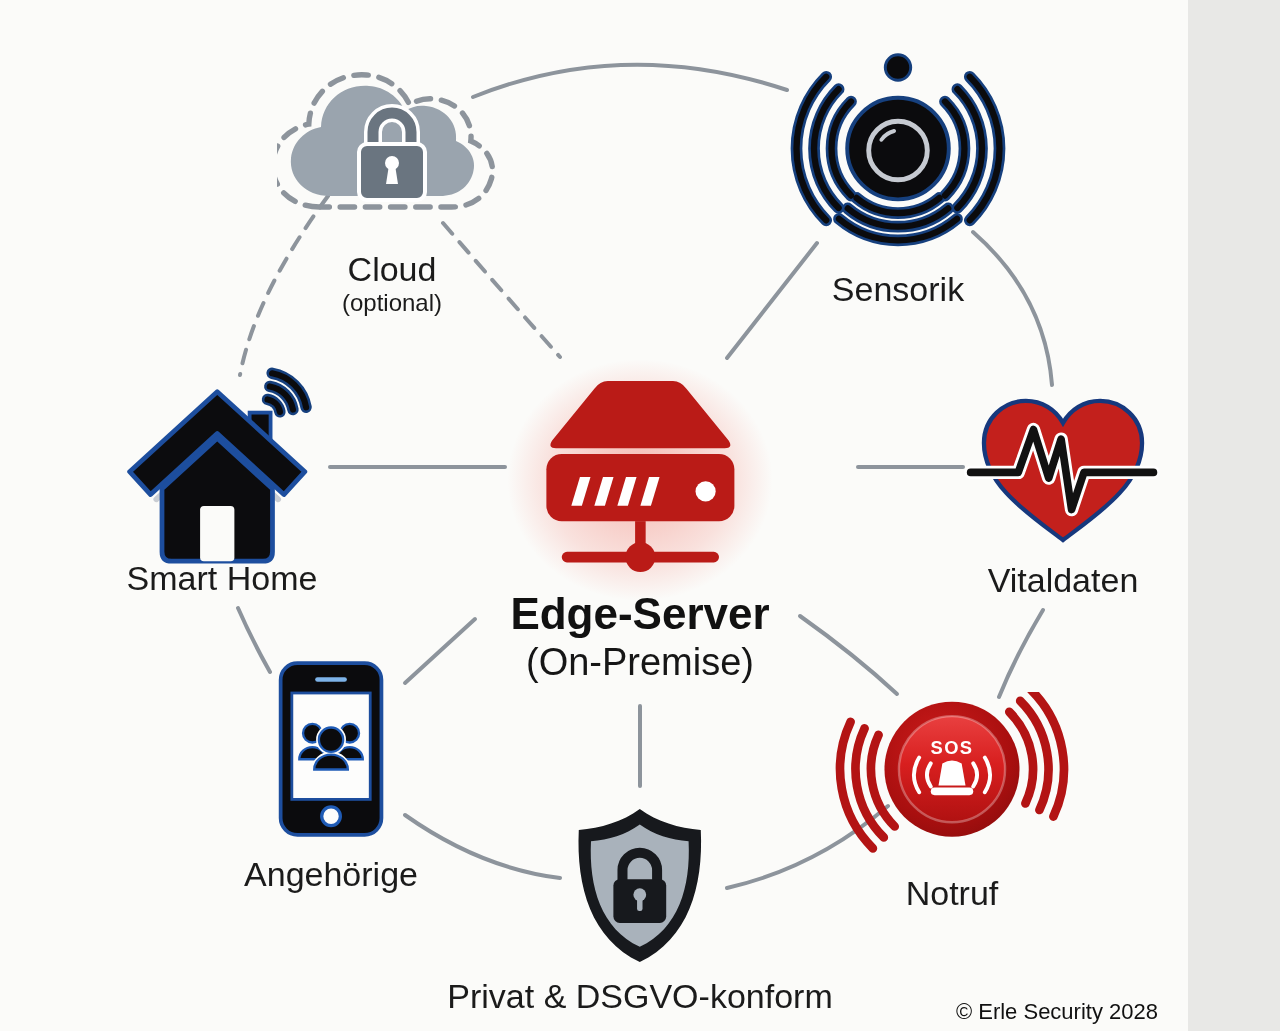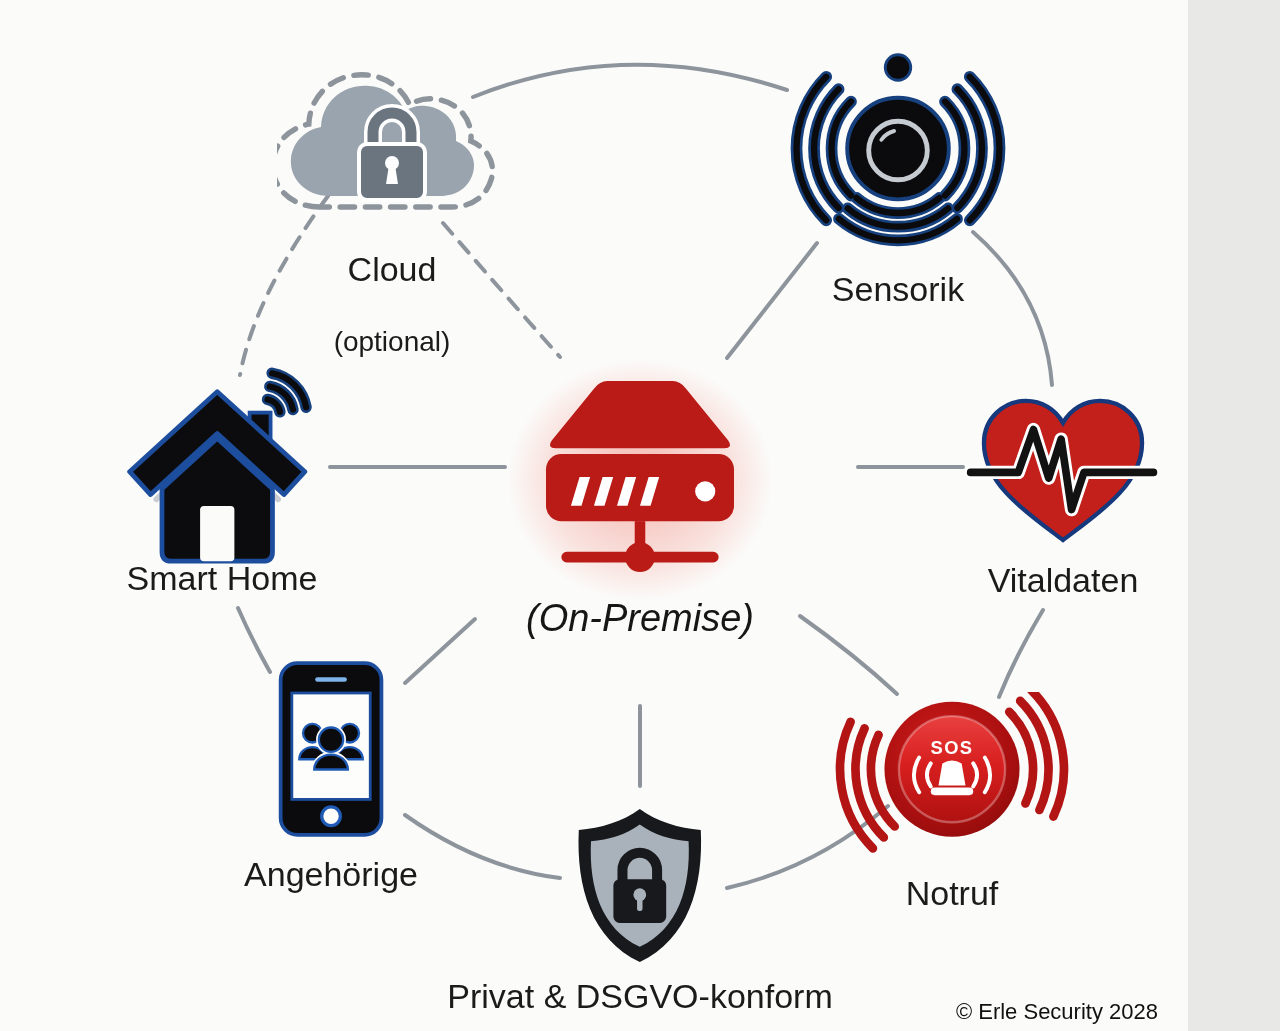--- a/index.html
+++ b/index.html
@@ -10,23 +10,23 @@
     color:#1c1c1c;
   }
   #edges-layer{position:absolute;left:0;top:0;width:1280px;height:1031px;}
   .edge{fill:none;stroke:#8d949c;stroke-width:4;stroke-linecap:round;}
   .edge.dashed{stroke-dasharray:14 11;}
   .node{
     position:absolute;display:flex;flex-direction:column;align-items:center;
     transform:translateX(-50%);text-align:center;white-space:nowrap;
   }
   .node-label{font-size:34px;line-height:1.15;color:#1b1b1b;}
-  .node-sublabel{font-size:28px;line-height:1.2;color:#1b1b1b;margin-top:36px;}
+  .node-sublabel{font-size:24px;line-height:1.2;color:#1b1b1b;}
   .edge-title{font-size:44px;font-weight:700;color:#111;margin-top:-6px;}
-  .edge-subtitle{font-size:38px;color:#161616;margin-top:2px;font-style:italic;}
+  .edge-subtitle{font-size:38px;color:#161616;margin-top:2px;}
   #server-glow{
     position:absolute;left:470px;top:325px;width:340px;height:310px;
     background:radial-gradient(ellipse closest-side,rgba(236,72,56,0.38),rgba(236,72,56,0.14) 55%,rgba(236,72,56,0) 78%);
     border-radius:50%;
   }
   #copyright{
     position:absolute;right:30px;bottom:6px;font-size:22px;color:#111;
   }
 </style>
 </head>
@@ -147,20 +147,21 @@
         <path d="M 106 152 L 115 122 L 126 122 L 117 152 Z"></path>
         <path d="M 130 152 L 139 122 L 150 122 L 141 152 Z"></path>
       </g>
       <circle cx="198" cy="137" r="10.5" fill="#ffffff"></circle>
       <g fill="#ba1b17">
         <rect x="124.5" y="168" width="11" height="28"></rect>
         <rect x="48" y="200" width="164" height="11" rx="5.5"></rect>
         <circle cx="130" cy="205.5" r="15.5"></circle>
       </g>
     </svg>
+    <div class="edge-title">Edge-Server</div>
     <div class="edge-subtitle">(On-Premise)</div>
   </div>
 
   <div class="node" style="left:331px;top:659px;">
     <svg width="112" height="180" viewBox="0 0 120 192">
       <rect x="6" y="4" width="108" height="184" rx="18" fill="#0b0b0d" stroke="#1d4e9e" stroke-width="4"></rect>
       <rect x="43" y="19" width="34" height="5" rx="2.5" fill="#7db3e8"></rect>
       <rect x="18" y="36" width="84" height="114" fill="#fdfdfc" stroke="#1d4e9e" stroke-width="3"></rect>
       <g>
         <g fill="#0b0b0d" stroke="#1f5bb5" stroke-width="2.5">

